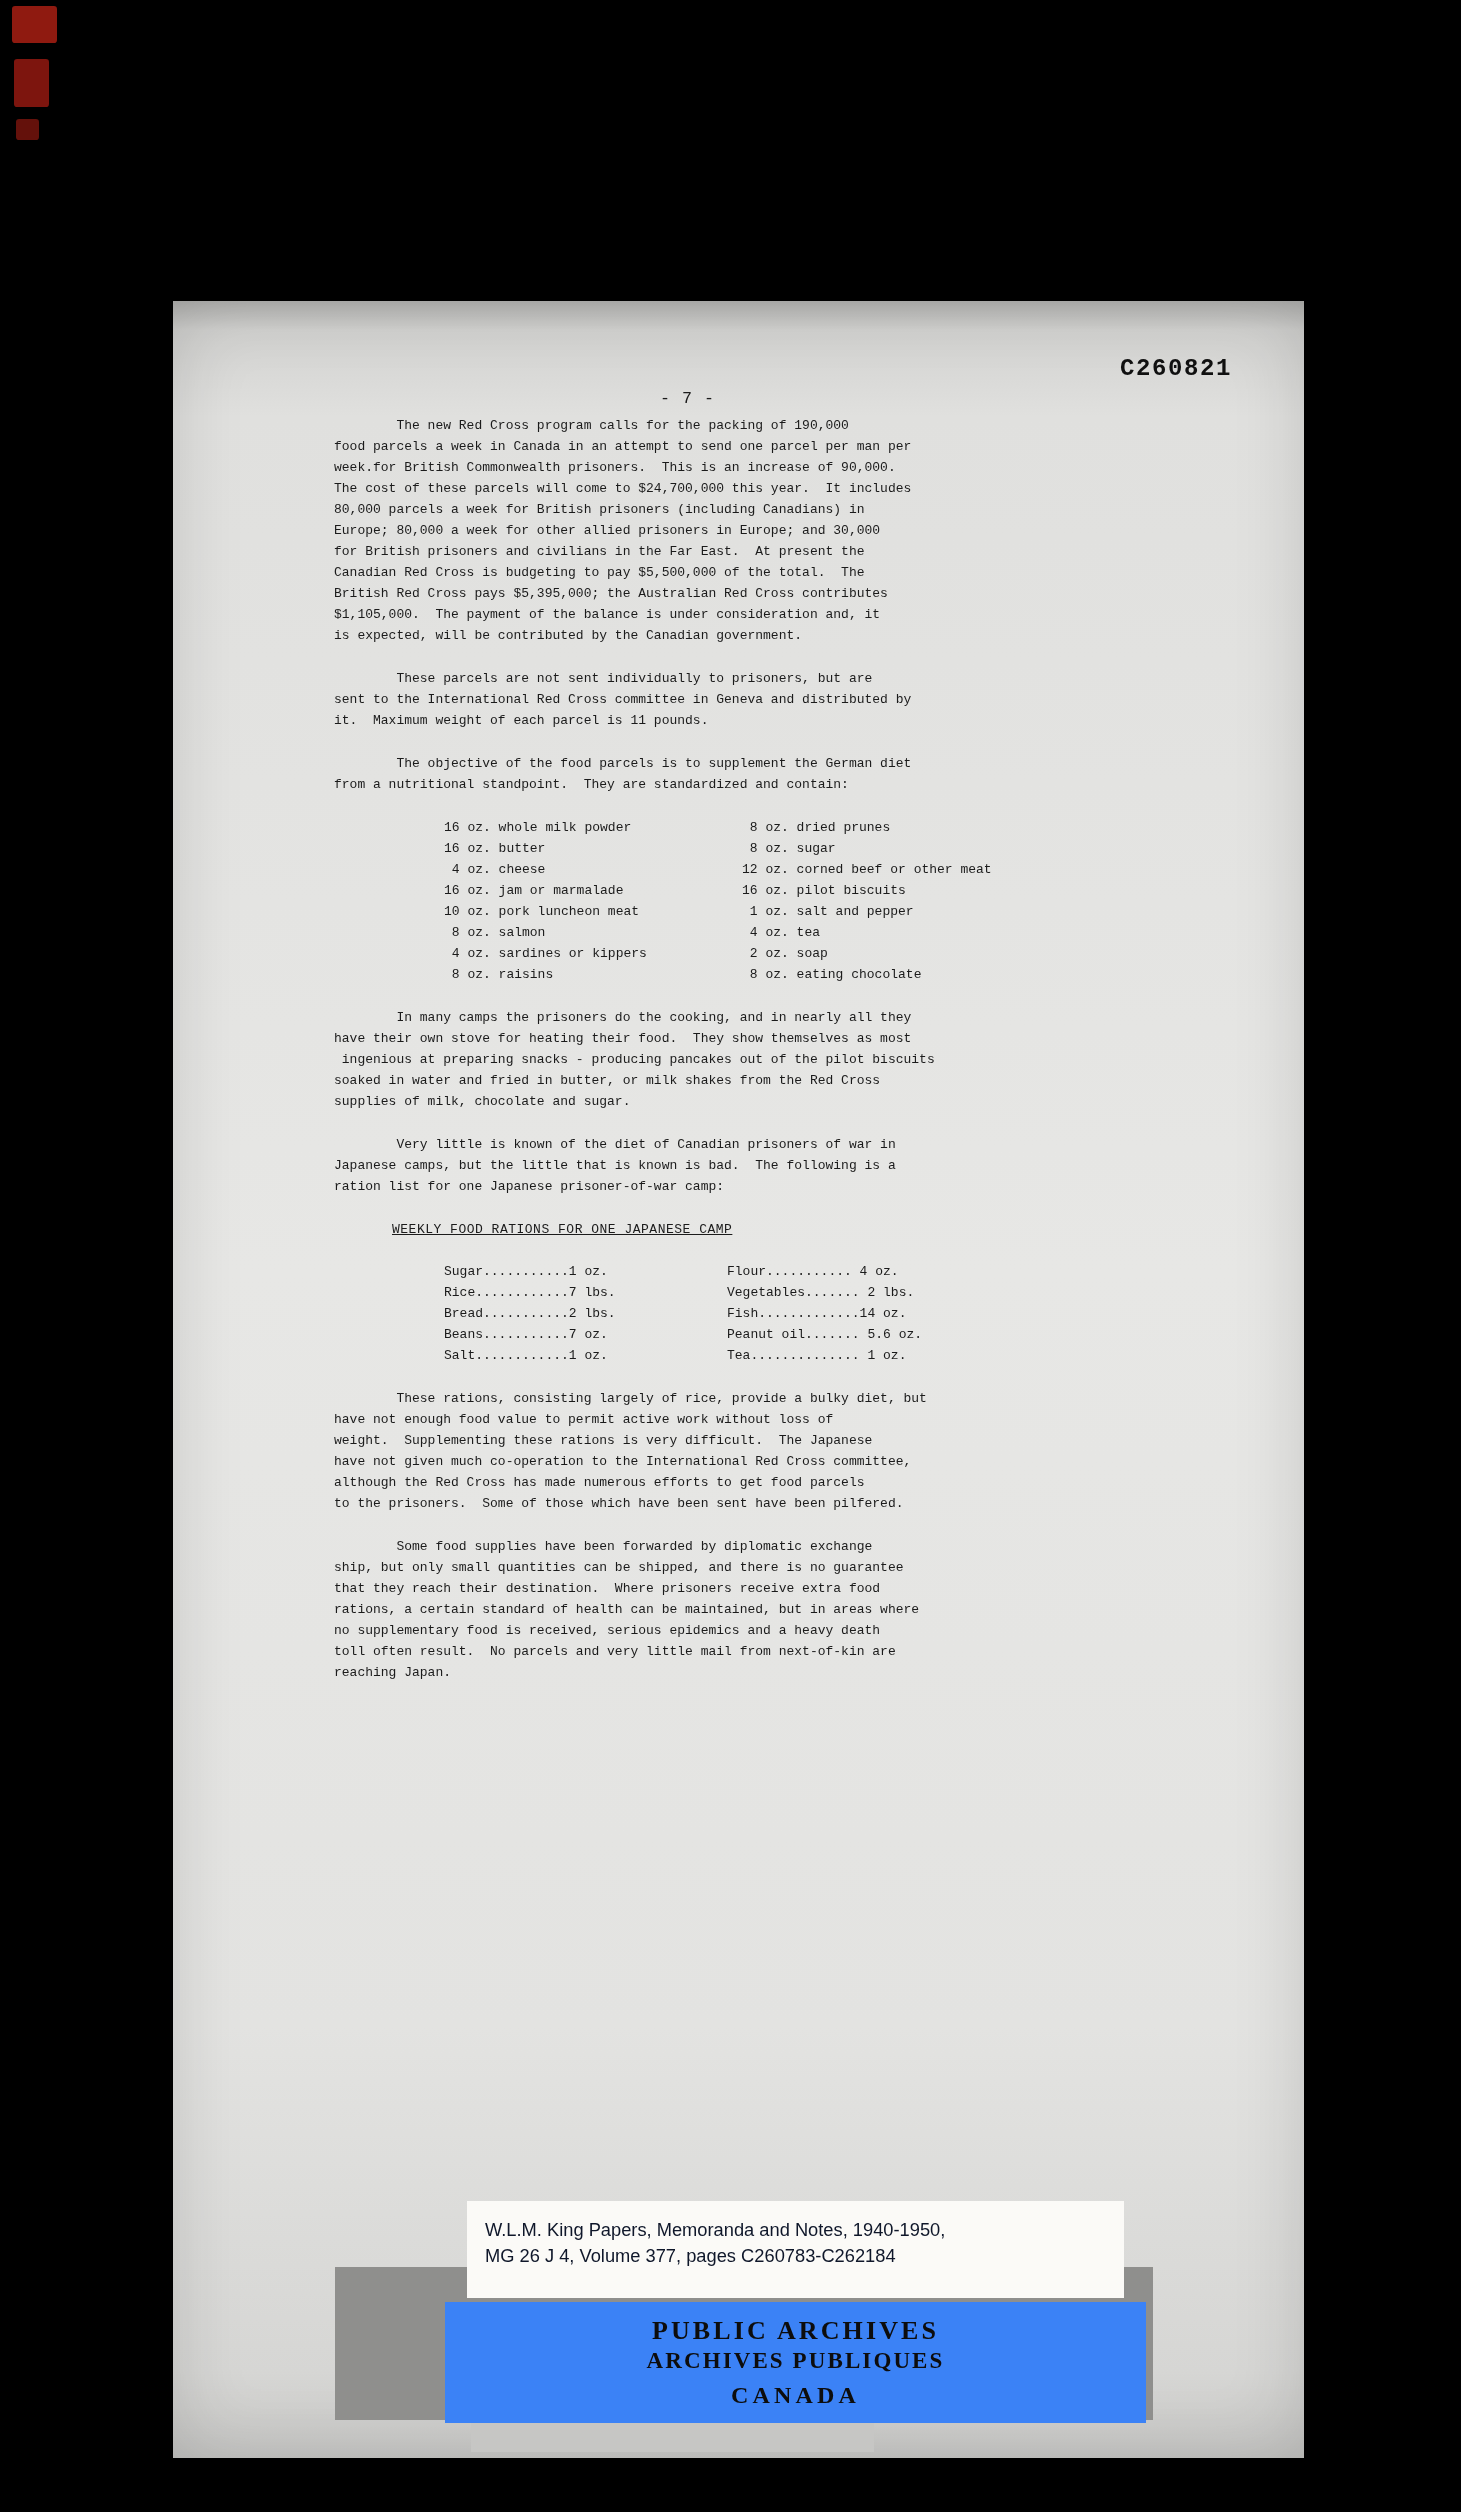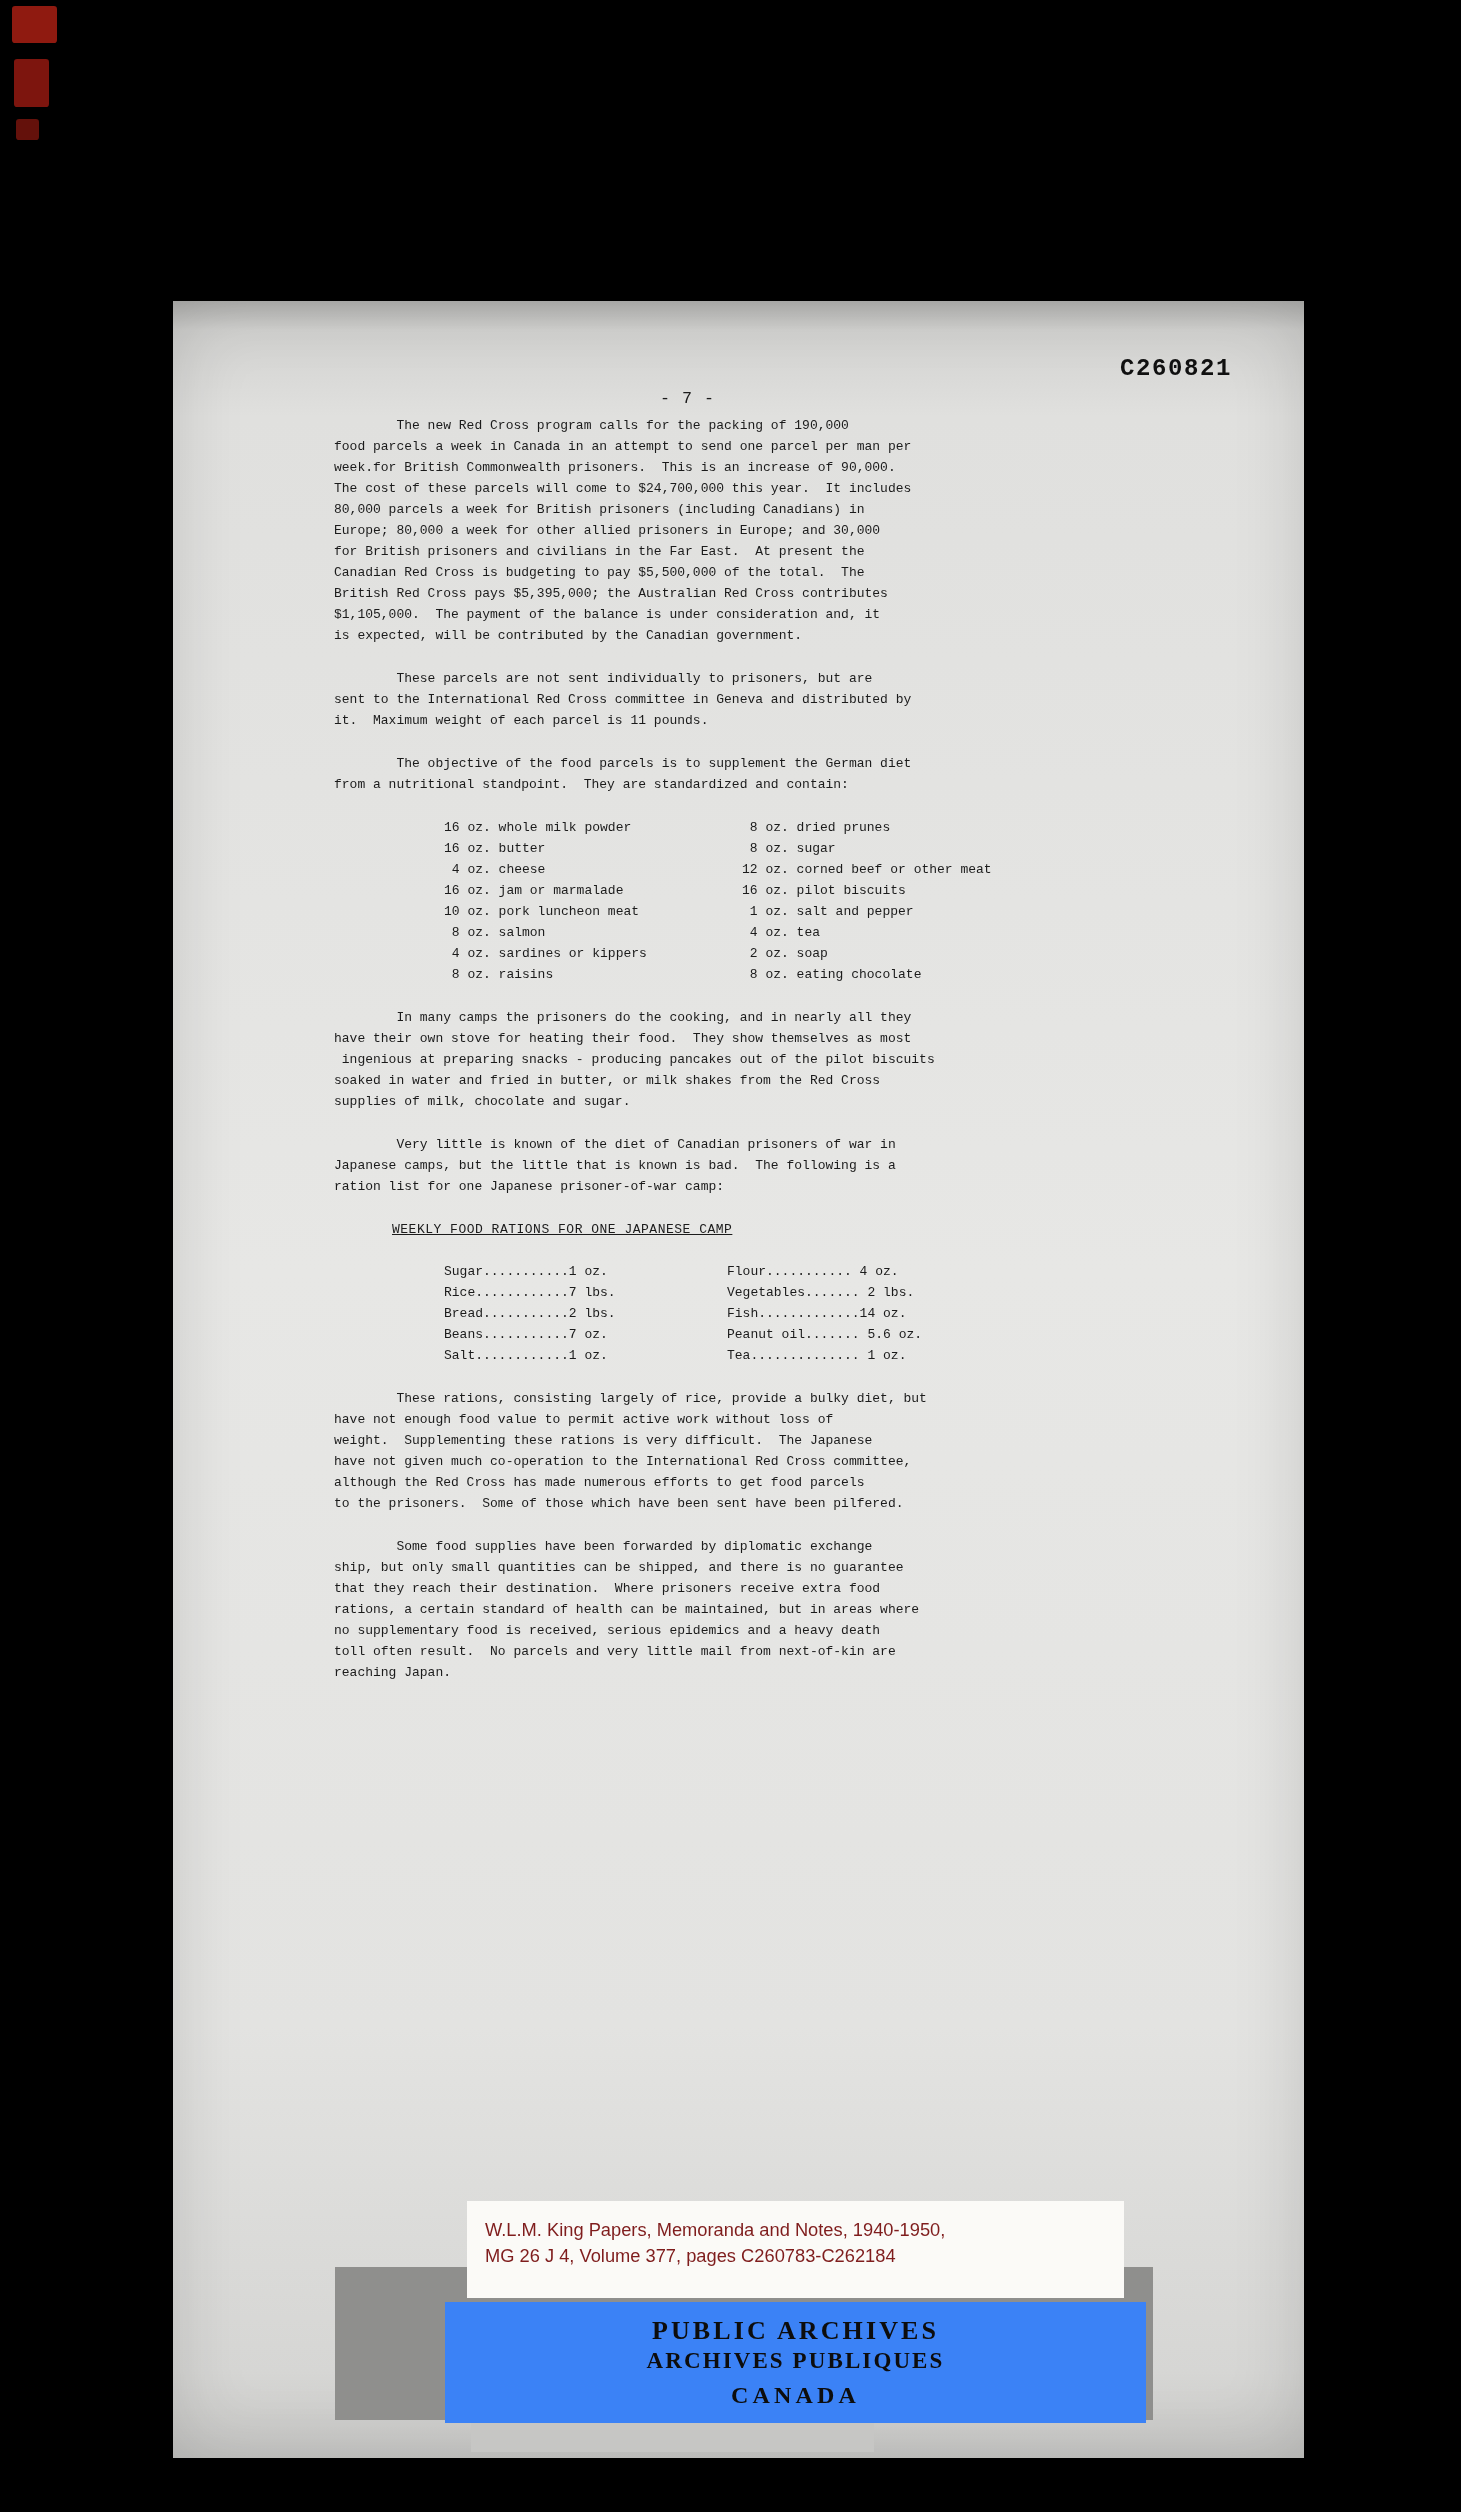--- a/index.html
+++ b/index.html
@@ -96,21 +96,21 @@
     left: 467px;
     top: 2201px;
     width: 657px;
     height: 97px;
     background: #fbfaf7;
     box-sizing: border-box;
     padding: 15.7px 18px;
     font-family: "Liberation Sans", sans-serif;
     font-size: 18.3px;
     line-height: 26px;
-    color: #7f1d1d;
+    color: #0f172a;
   }
   .label-archives {
     position: absolute;
     left: 445px;
     top: 2302px;
     width: 701px;
     height: 121px;
     background: #3b82f6;
     display: flex;
     flex-direction: column;

